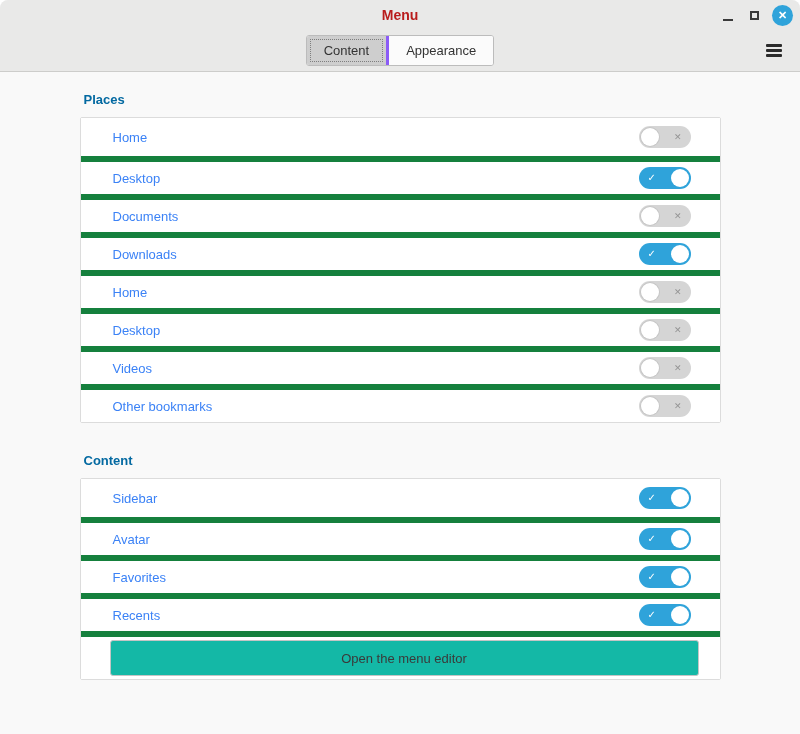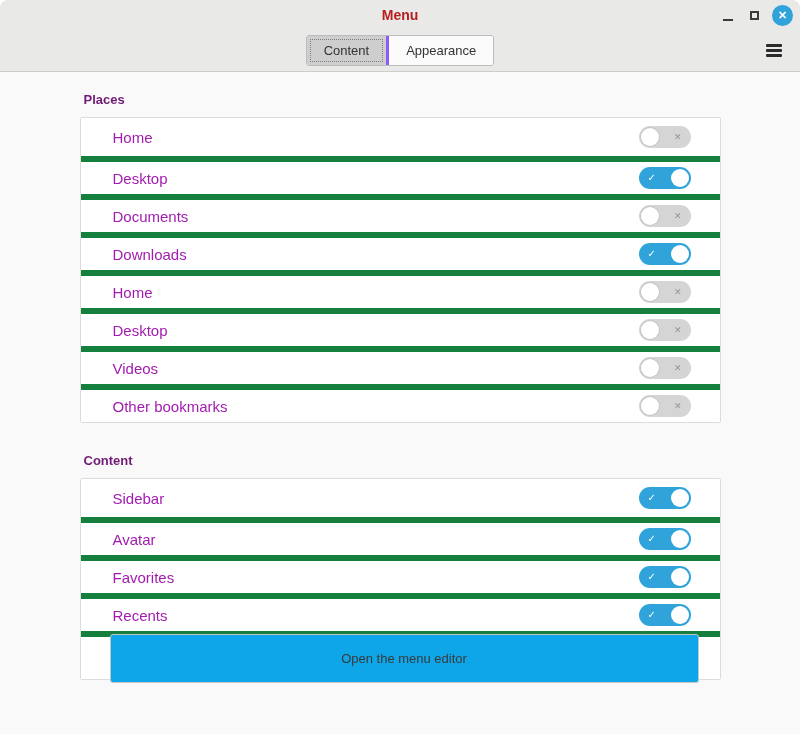--- a/index.html
+++ b/index.html
@@ -54,31 +54,31 @@
   .menu-btn{
     position:absolute;right:9px;top:50%;transform:translateY(-50%);
     width:34px;height:32px;background:transparent;border:none;
     display:flex;align-items:center;justify-content:center;cursor:default;
   }
   .hamburger i{display:block;width:16px;height:2.5px;background:#2b2b2b;margin:2.5px 0;border-radius:1px;}
   
   .content{flex:1;background:var(--content-bg);padding-top:20px;overflow:hidden;}
   .settings-section{width:641px;margin:0 auto;}
   .settings-section + .settings-section{margin-top:30px;}
-  .section-title{font-size:13px;font-weight:bold;color:#701a75;margin:0 0 10px 4px;}
+  .section-title{font-size:13px;font-weight:bold;color:#0369a1;margin:0 0 10px 4px;}
   .panel{background:#fff;border:1px solid #dcdcdc;border-radius:2px;}
   .row{
     height:38px;display:flex;align-items:center;justify-content:space-between;
     padding:0 29px 0 32px;border-top:6px solid #15803d;background:#fff;
   }
   .row:first-child{border-top:none;}
-  .row-label{font-size:15px;color:#a21caf;}
+  .row-label{font-size:13px;color:#3b82f6;}
   .button-row{height:48px;padding:0 21px 0 29px;}
   .wide-btn{
-    flex:1;height:49px;background:#0ea5e9;border:1px solid #c5c5c5;border-radius:3px;
+    flex:1;height:36px;background:#14b8a6;border:1px solid #c5c5c5;border-radius:3px;
     font-size:13px;color:#3a3a3a;font-family:inherit;cursor:default;
   }
   
   .toggle{position:relative;width:52px;height:22px;border-radius:11px;flex:none;cursor:default;}
   .toggle.on{background:var(--accent);}
   .toggle.off{background:var(--toggle-off);}
   .knob{position:absolute;top:2px;width:18px;height:18px;background:#fff;border-radius:50%;}
   .toggle.on .knob{right:2px;}
   .toggle.off .knob{left:2px;box-shadow:0 0 0 1px rgba(0,0,0,0.07);}
   .mark{position:absolute;top:0;height:22px;line-height:22px;font-size:10px;font-weight:bold;}

